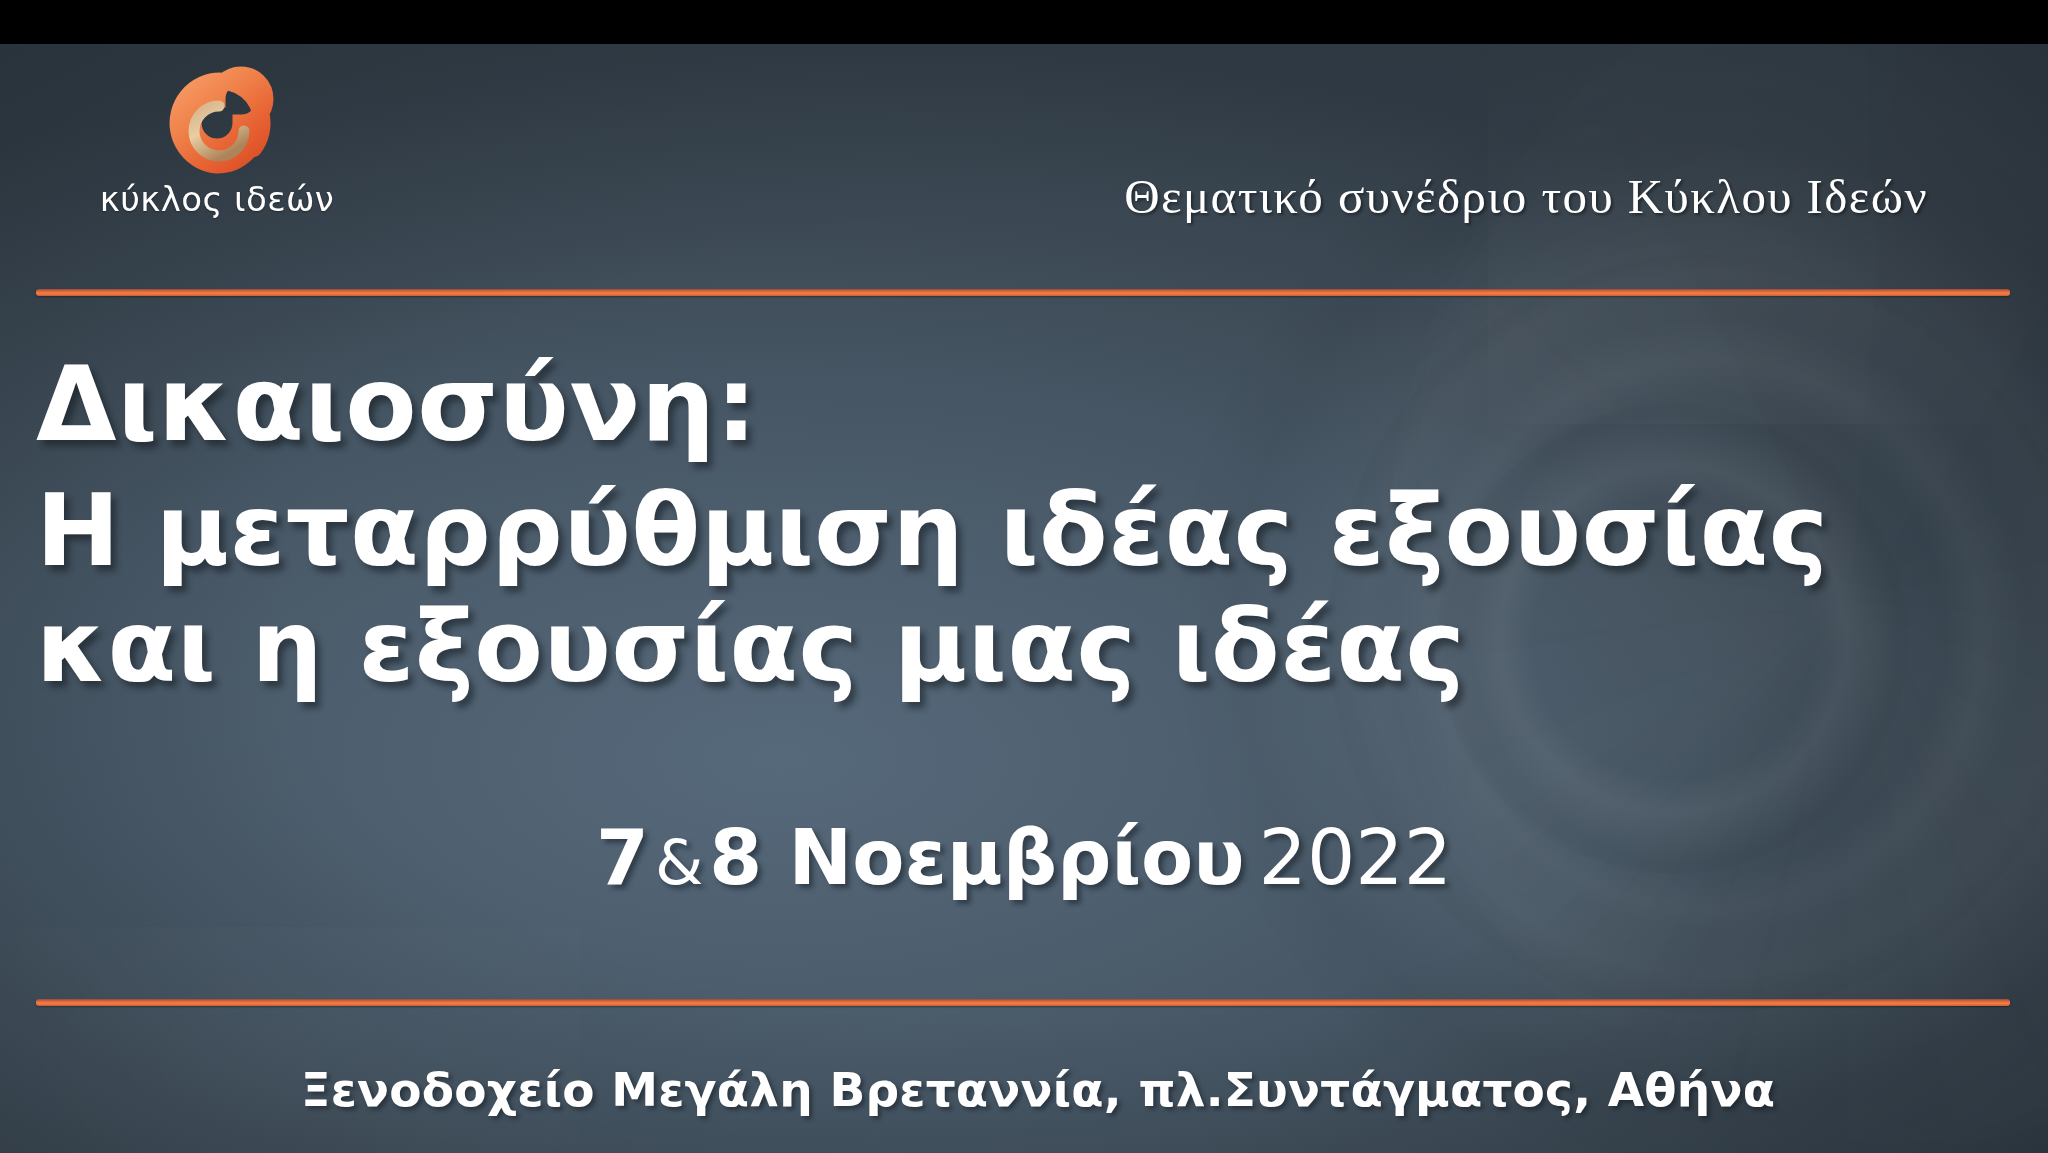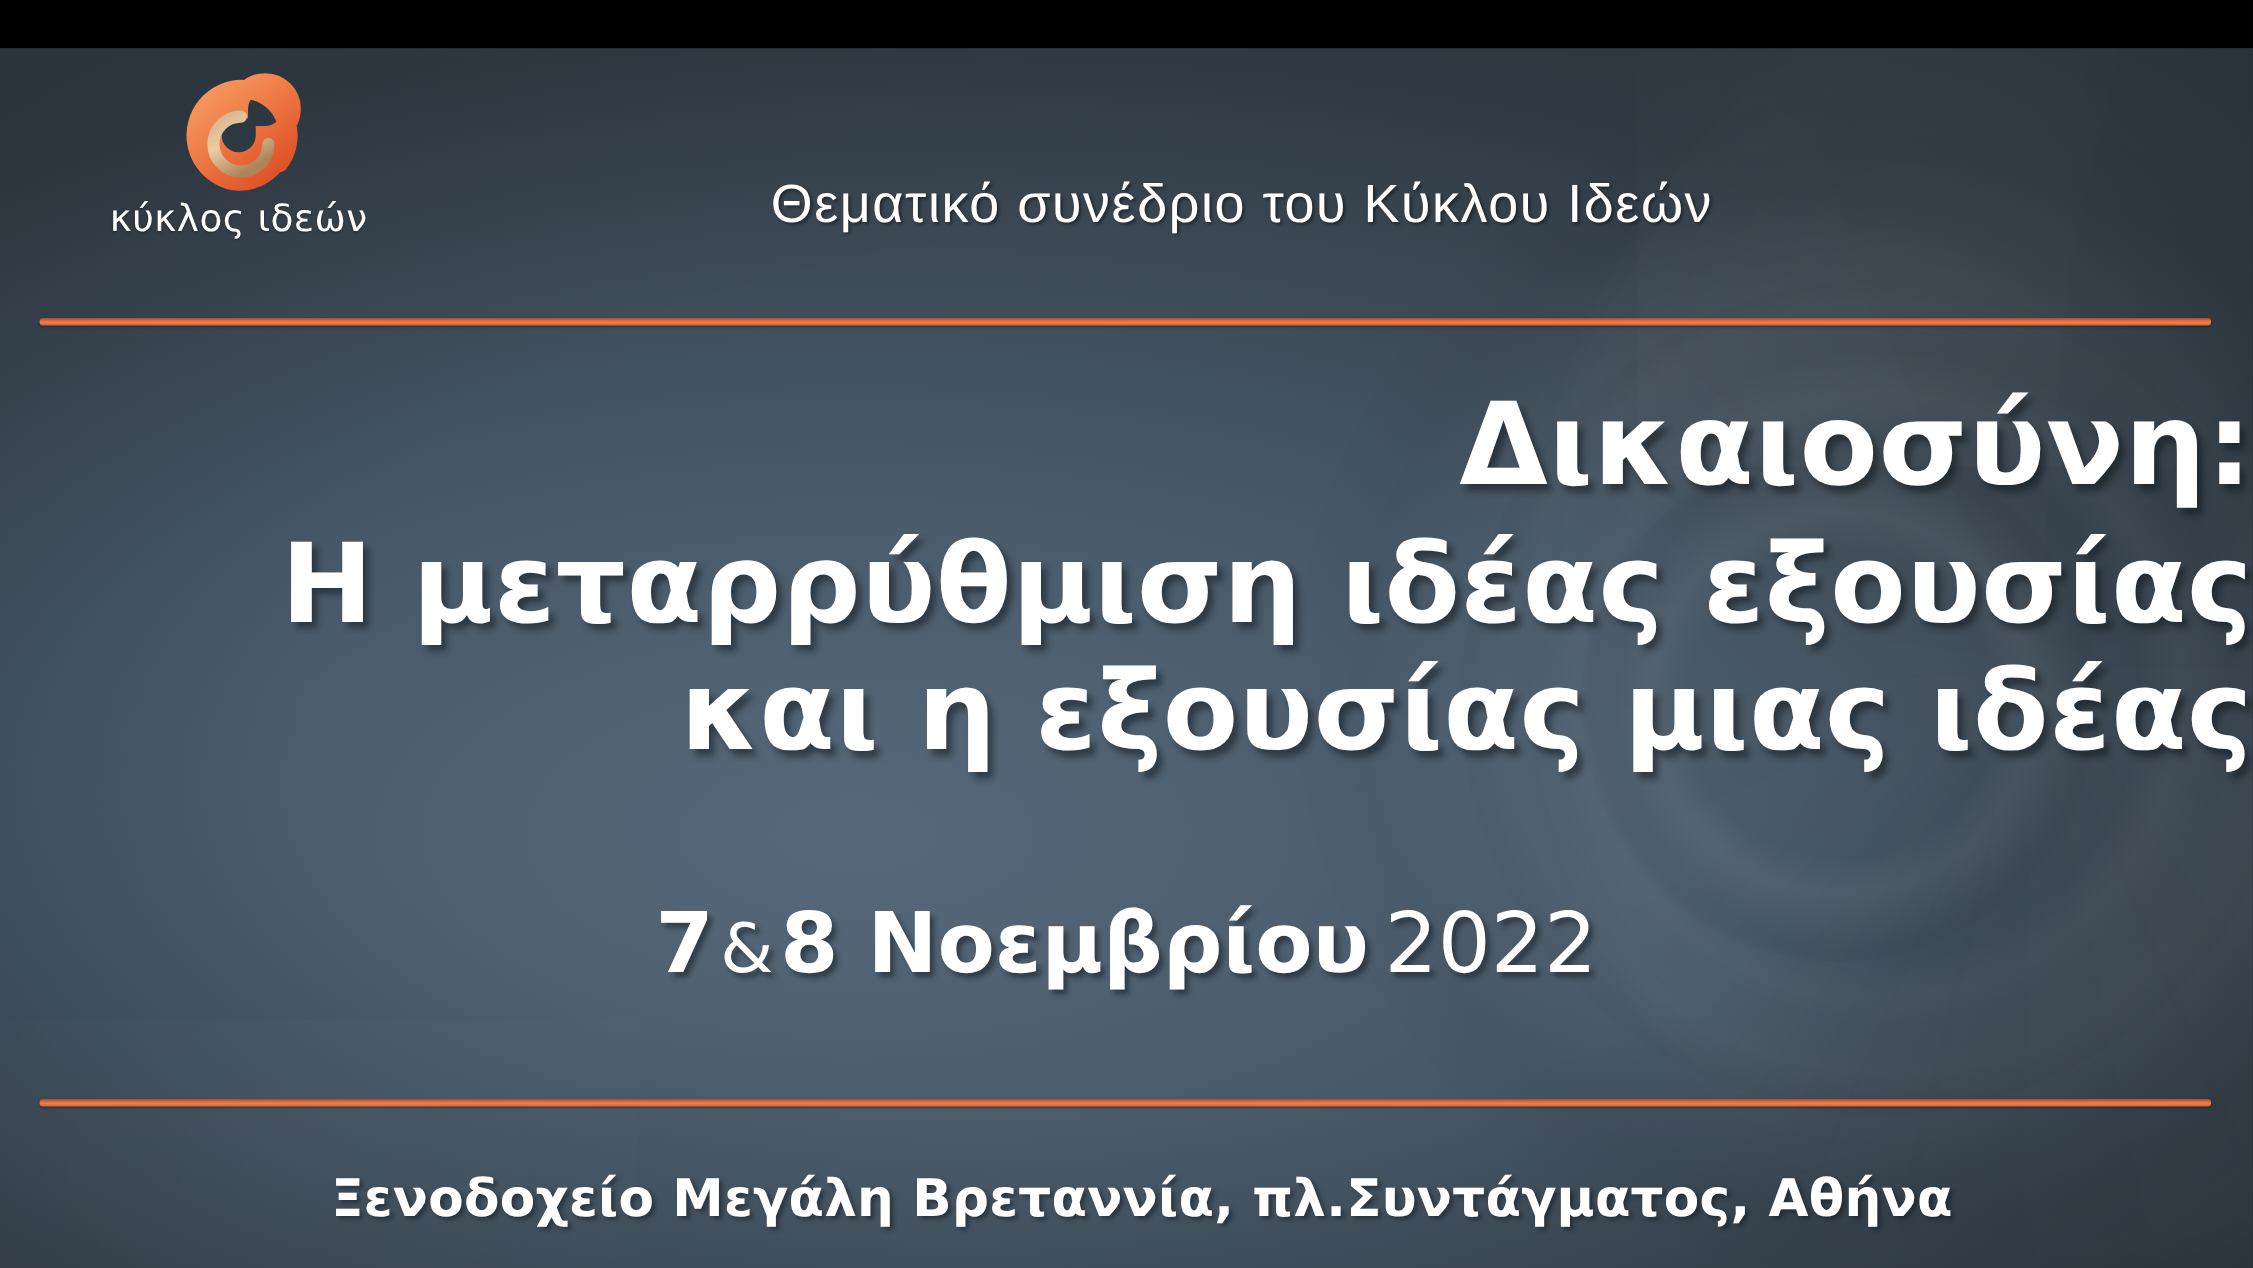--- a/index.html
+++ b/index.html
@@ -144,23 +144,23 @@
     letter-spacing: 0.4px;
     line-height: 1;
     text-shadow: 0 1px 2px rgba(0,0,0,0.35);
   }
 
   
   .header-title {
     position: absolute;
     left: 330px;
     right: 120px;
-    top: 114px;
-    text-align: center;
-    font-family: Liberation Sans, sans-serif;
+    top: 124px;
+    text-align: right;
+    font-family: Liberation Serif, serif;
     font-size: 49px;
     font-weight: 400;
     color: #ffffff;
     letter-spacing: 1.4px;
     white-space: nowrap;
     text-shadow: 2px 2px 3px rgba(0,0,0,0.42);
   }
 
   
   .rule {
@@ -178,21 +178,22 @@
   }
   .rule-top { top: 245px; }
   .rule-bottom { top: 955px; }
 
   
   .title-block {
     position: absolute;
     left: 0;
     right: 0;
     top: 300px;
-    text-align: right;
+    text-align: left;
+    padding-left: 36px;
   }
   .title-line {
     font-family: "DejaVu Sans", "Liberation Sans", sans-serif;
     font-weight: 700;
     color: #ffffff;
     letter-spacing: 0.5px;
     line-height: 1.16;
     white-space: nowrap;
     text-shadow: 5px 6px 6px rgba(12,18,24,0.48);
   }

